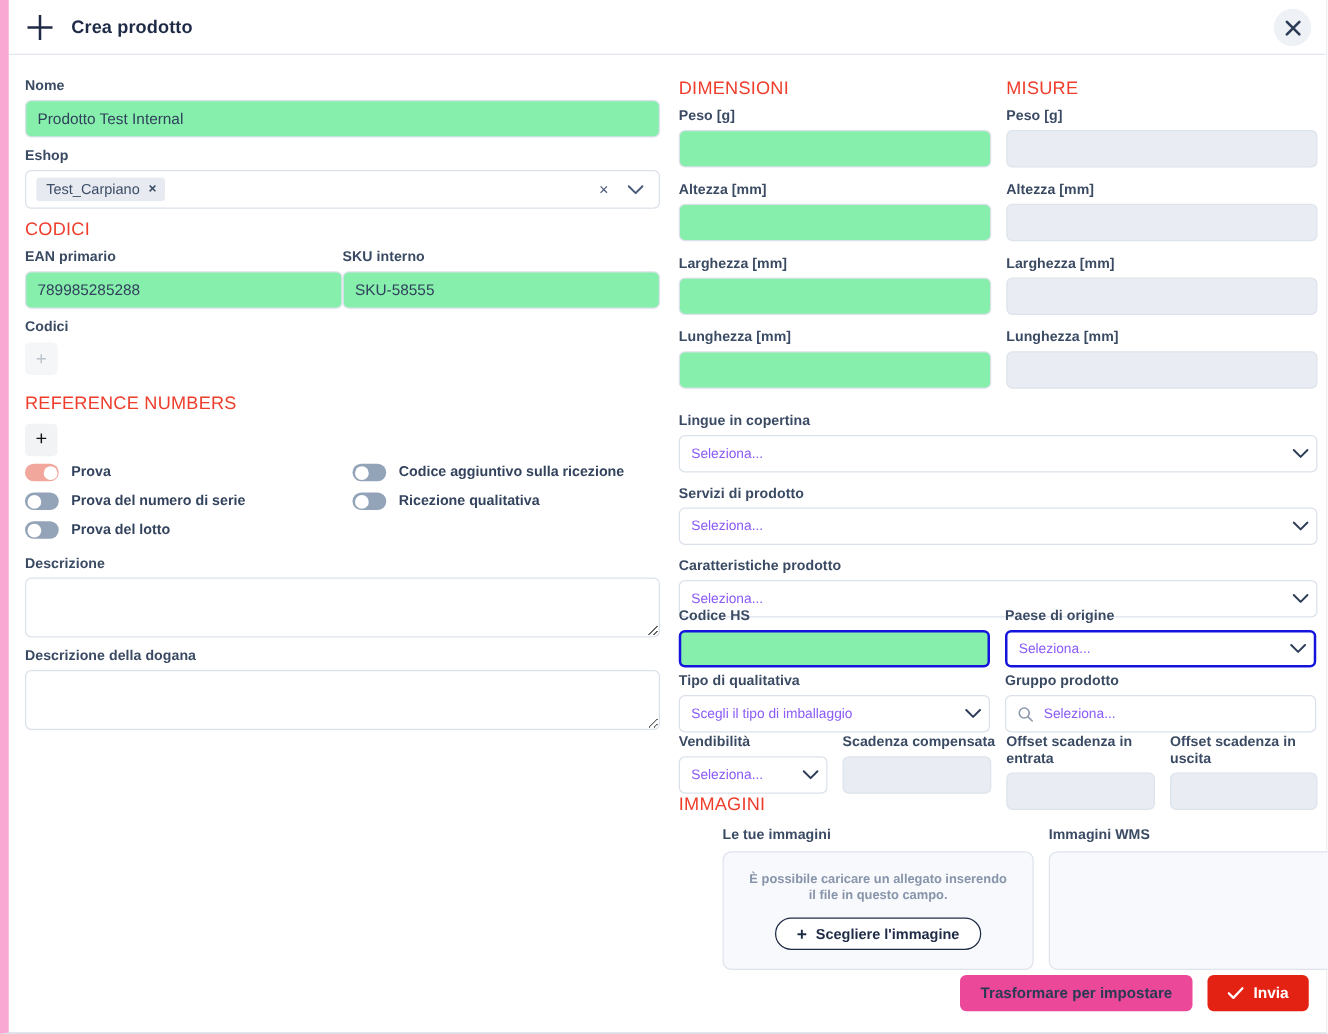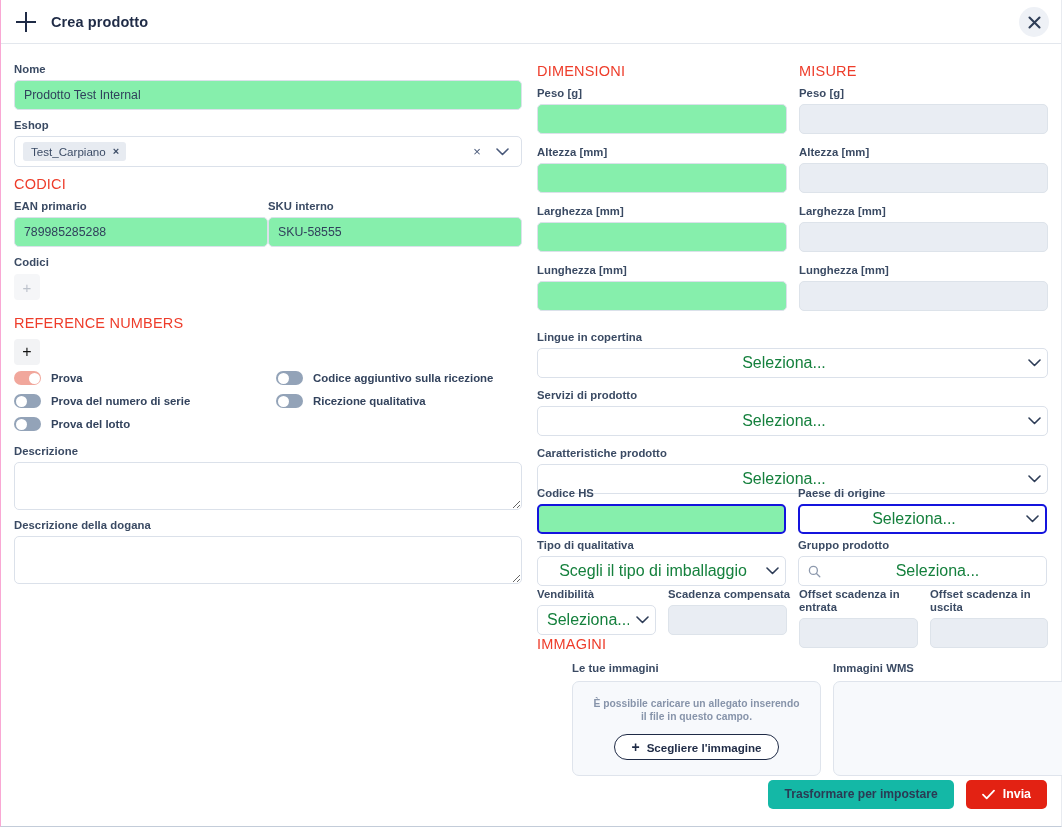--- a/index.html
+++ b/index.html
@@ -7,21 +7,21 @@
     width: 1062px; height: 827px;
     font-family: "Liberation Sans", sans-serif;
     background: #ffffff;
     overflow: hidden;
   }
   .window {
     position: relative;
     width: 1062px; height: 827px;
     background: #fff;
     border-bottom: 1px solid #c3ccd9;
-    border-left: 1px solid #f9a8d4;
+    border-left: 7px solid #f9a8d4;
     border-right: 1px solid #e8ebf0;
   }
 
   
   .hdr {
     height: 44px;
     display: flex; align-items: center;
     padding: 0 14px 0 13px;
     border-bottom: 1px solid #e3e7ed;
     position: relative;
@@ -97,23 +97,23 @@
 
   
   .sel {
     position: relative; width: 100%; height: 30px;
     border: 1px solid #dbe1ea; border-radius: 5px;
     background: #fff; cursor: pointer;
     display: flex; align-items: center;
   }
   .sel.hl { border: 2px solid #1414dd; }
   .sel-ph {
-    font-size: 16px; color: #15803d;
+    font-size: 11px; color: #8b5cf6;
     padding-left: 9px; flex: 1 1 auto;
-    white-space: nowrap; overflow: hidden; text-align: center;
+    white-space: nowrap; overflow: hidden;
   }
   .chev {
     width: 26px; flex: 0 0 auto;
     display: flex; align-items: center; justify-content: center;
   }
   .chev svg { display: block; }
   .srch {
     width: 26px; flex: 0 0 auto;
     display: flex; align-items: center; justify-content: center;
     padding-left: 4px;
@@ -201,21 +201,21 @@
   }
 
   
   .ftr {
     position: absolute; left: 0; right: 0; bottom: 12px;
     height: 40px;
     display: flex; justify-content: flex-end; align-items: center;
     gap: 12px; padding-right: 14px;
   }
   .btn-ghost {
-    background: #14b8a6; border: none; border-radius: 5px;
+    background: #ec4899; border: none; border-radius: 5px;
     height: 29px; padding: 0 16px;
     font-size: 12.1px; font-weight: bold; color: #2b3a54;
     cursor: pointer; font-family: "Liberation Sans", sans-serif;
   }
   .btn-send {
     background: #e32213; border: none; border-radius: 5px;
     height: 29px; padding: 0 16px;
     display: inline-flex; align-items: center; gap: 8px;
     font-size: 12.4px; font-weight: bold; color: #fff;
     cursor: pointer; font-family: "Liberation Sans", sans-serif;

